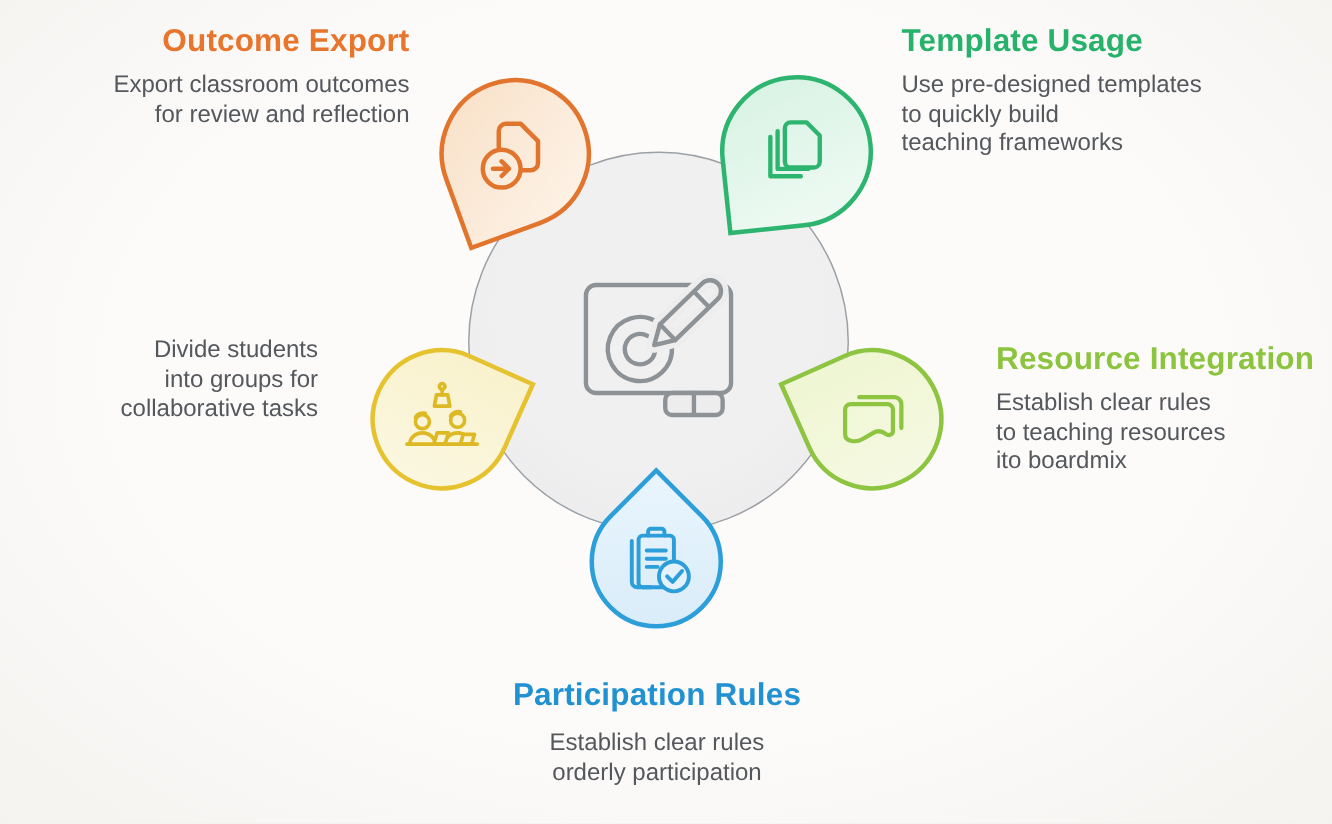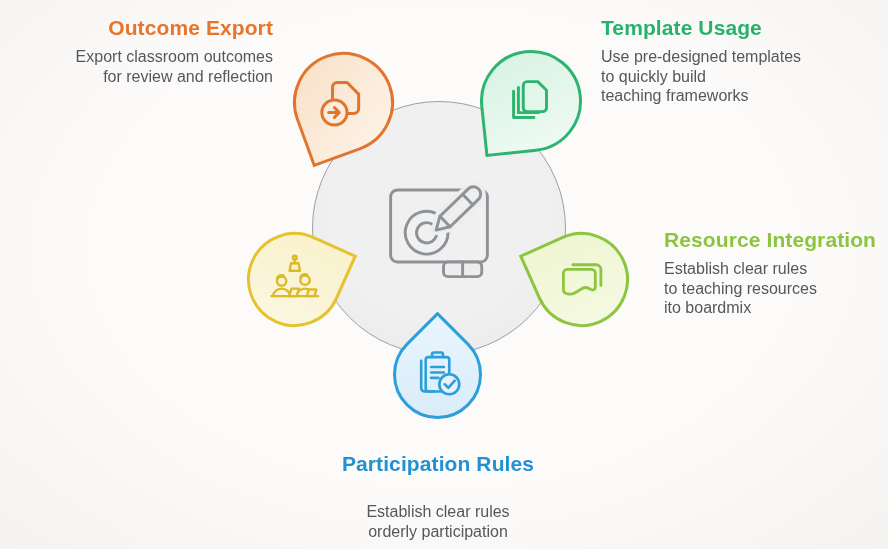--- a/index.html
+++ b/index.html
@@ -85,21 +85,21 @@
   }
   .ft-outcome{left:40px;top:16px;width:233px;text-align:right;}
   .ft-outcome h2{color:#e8752c;}
   .ft-template{left:601px;top:16px;width:245px;text-align:left;}
   .ft-template h2{color:#27b26b;}
   .ft-group{left:2px;top:224px;width:210px;text-align:right;}
   .ft-group h2{color:#efc62c;}
   .ft-resource{left:664px;top:228px;width:222px;text-align:left;}
   .ft-resource h2{color:#8dc43f;}
   .ft-participation{left:303px;top:452px;width:270px;text-align:center;}
-  .ft-participation h2{color:#2191d2;margin-bottom:26px;}
+  .ft-participation h2{color:#2191d2;margin-bottom:10px;}
 </style>
 </head>
 <body>
 
 <div class="canvas">
 
   <div class="center-circle">
     <span>
       <svg width="116" height="108" viewBox="0 0 102 96" fill="none">
         <g stroke="#8d9297" stroke-width="2.6" stroke-linecap="round" stroke-linejoin="round">
@@ -203,20 +203,23 @@
 teaching frameworks</p>
   </div>
 
   <div class="ftext ft-outcome">
     <h2>Outcome Export</h2>
     <p>Export classroom outcomes
 for review and reflection</p>
   </div>
 
   <div class="ftext ft-group">
+    <p>Divide students
+into groups for
+collaborative tasks</p>
   </div>
 
   <div class="ftext ft-resource">
     <h2>Resource Integration</h2>
     <p>Establish clear rules
 to teaching resources
 ito boardmix</p>
   </div>
 
   <div class="ftext ft-participation">

